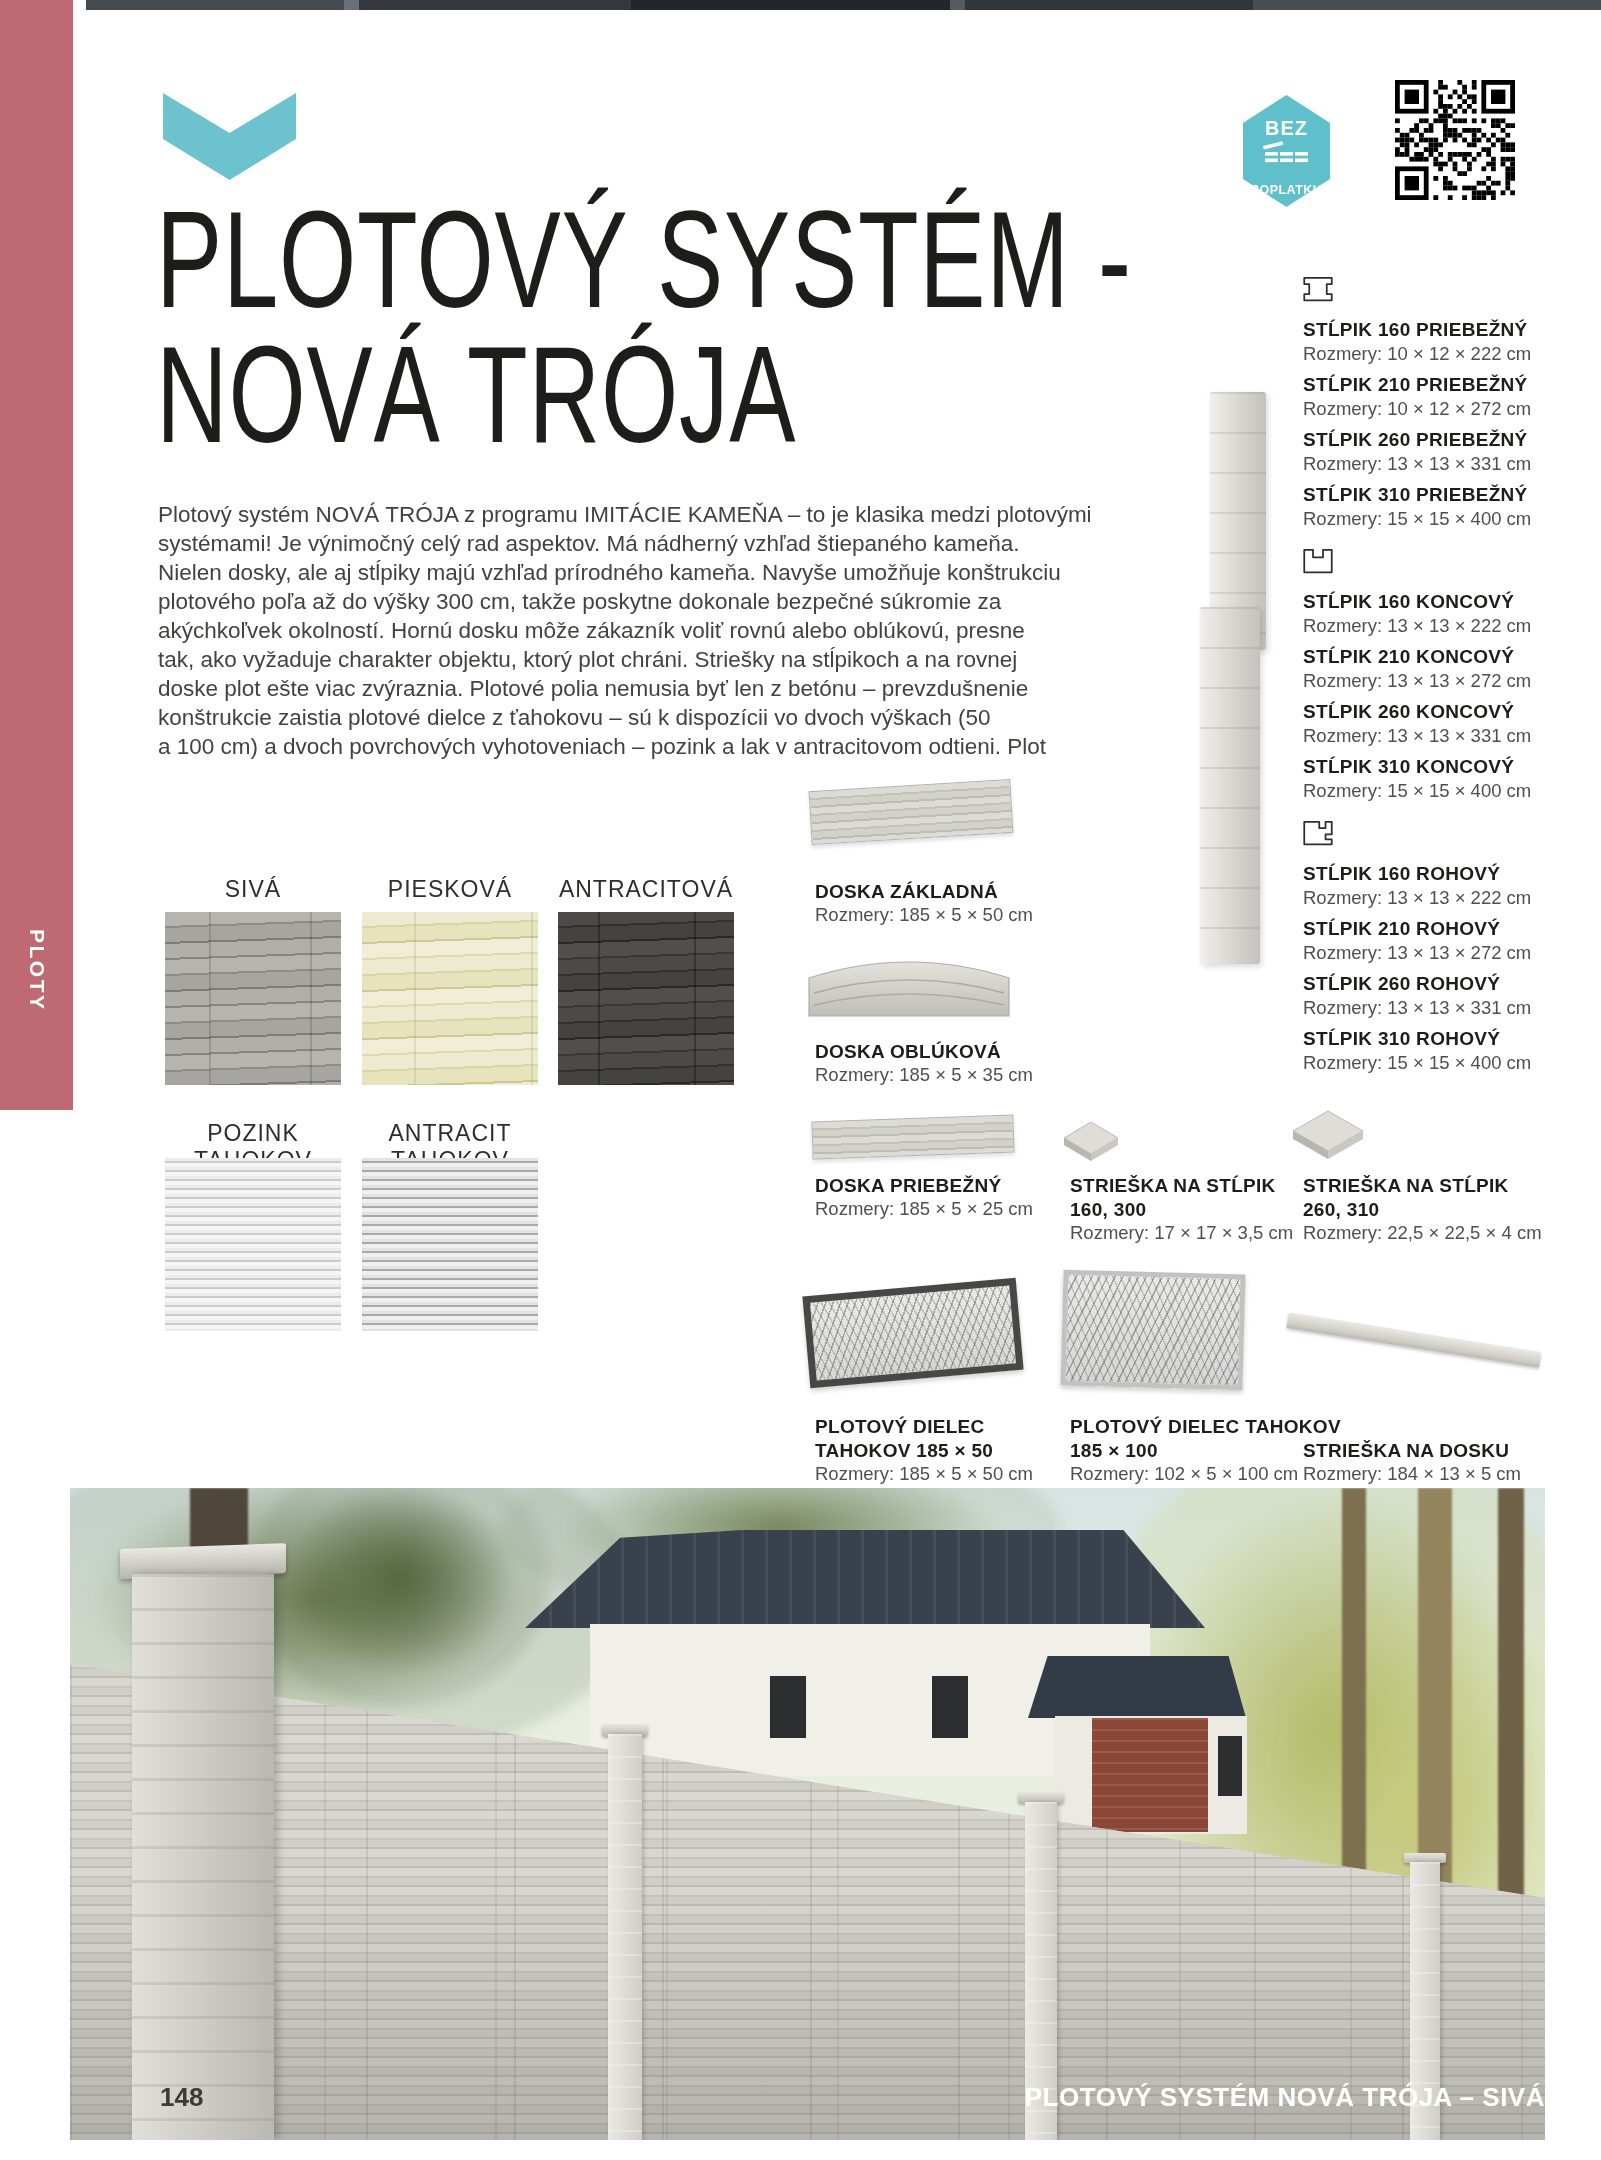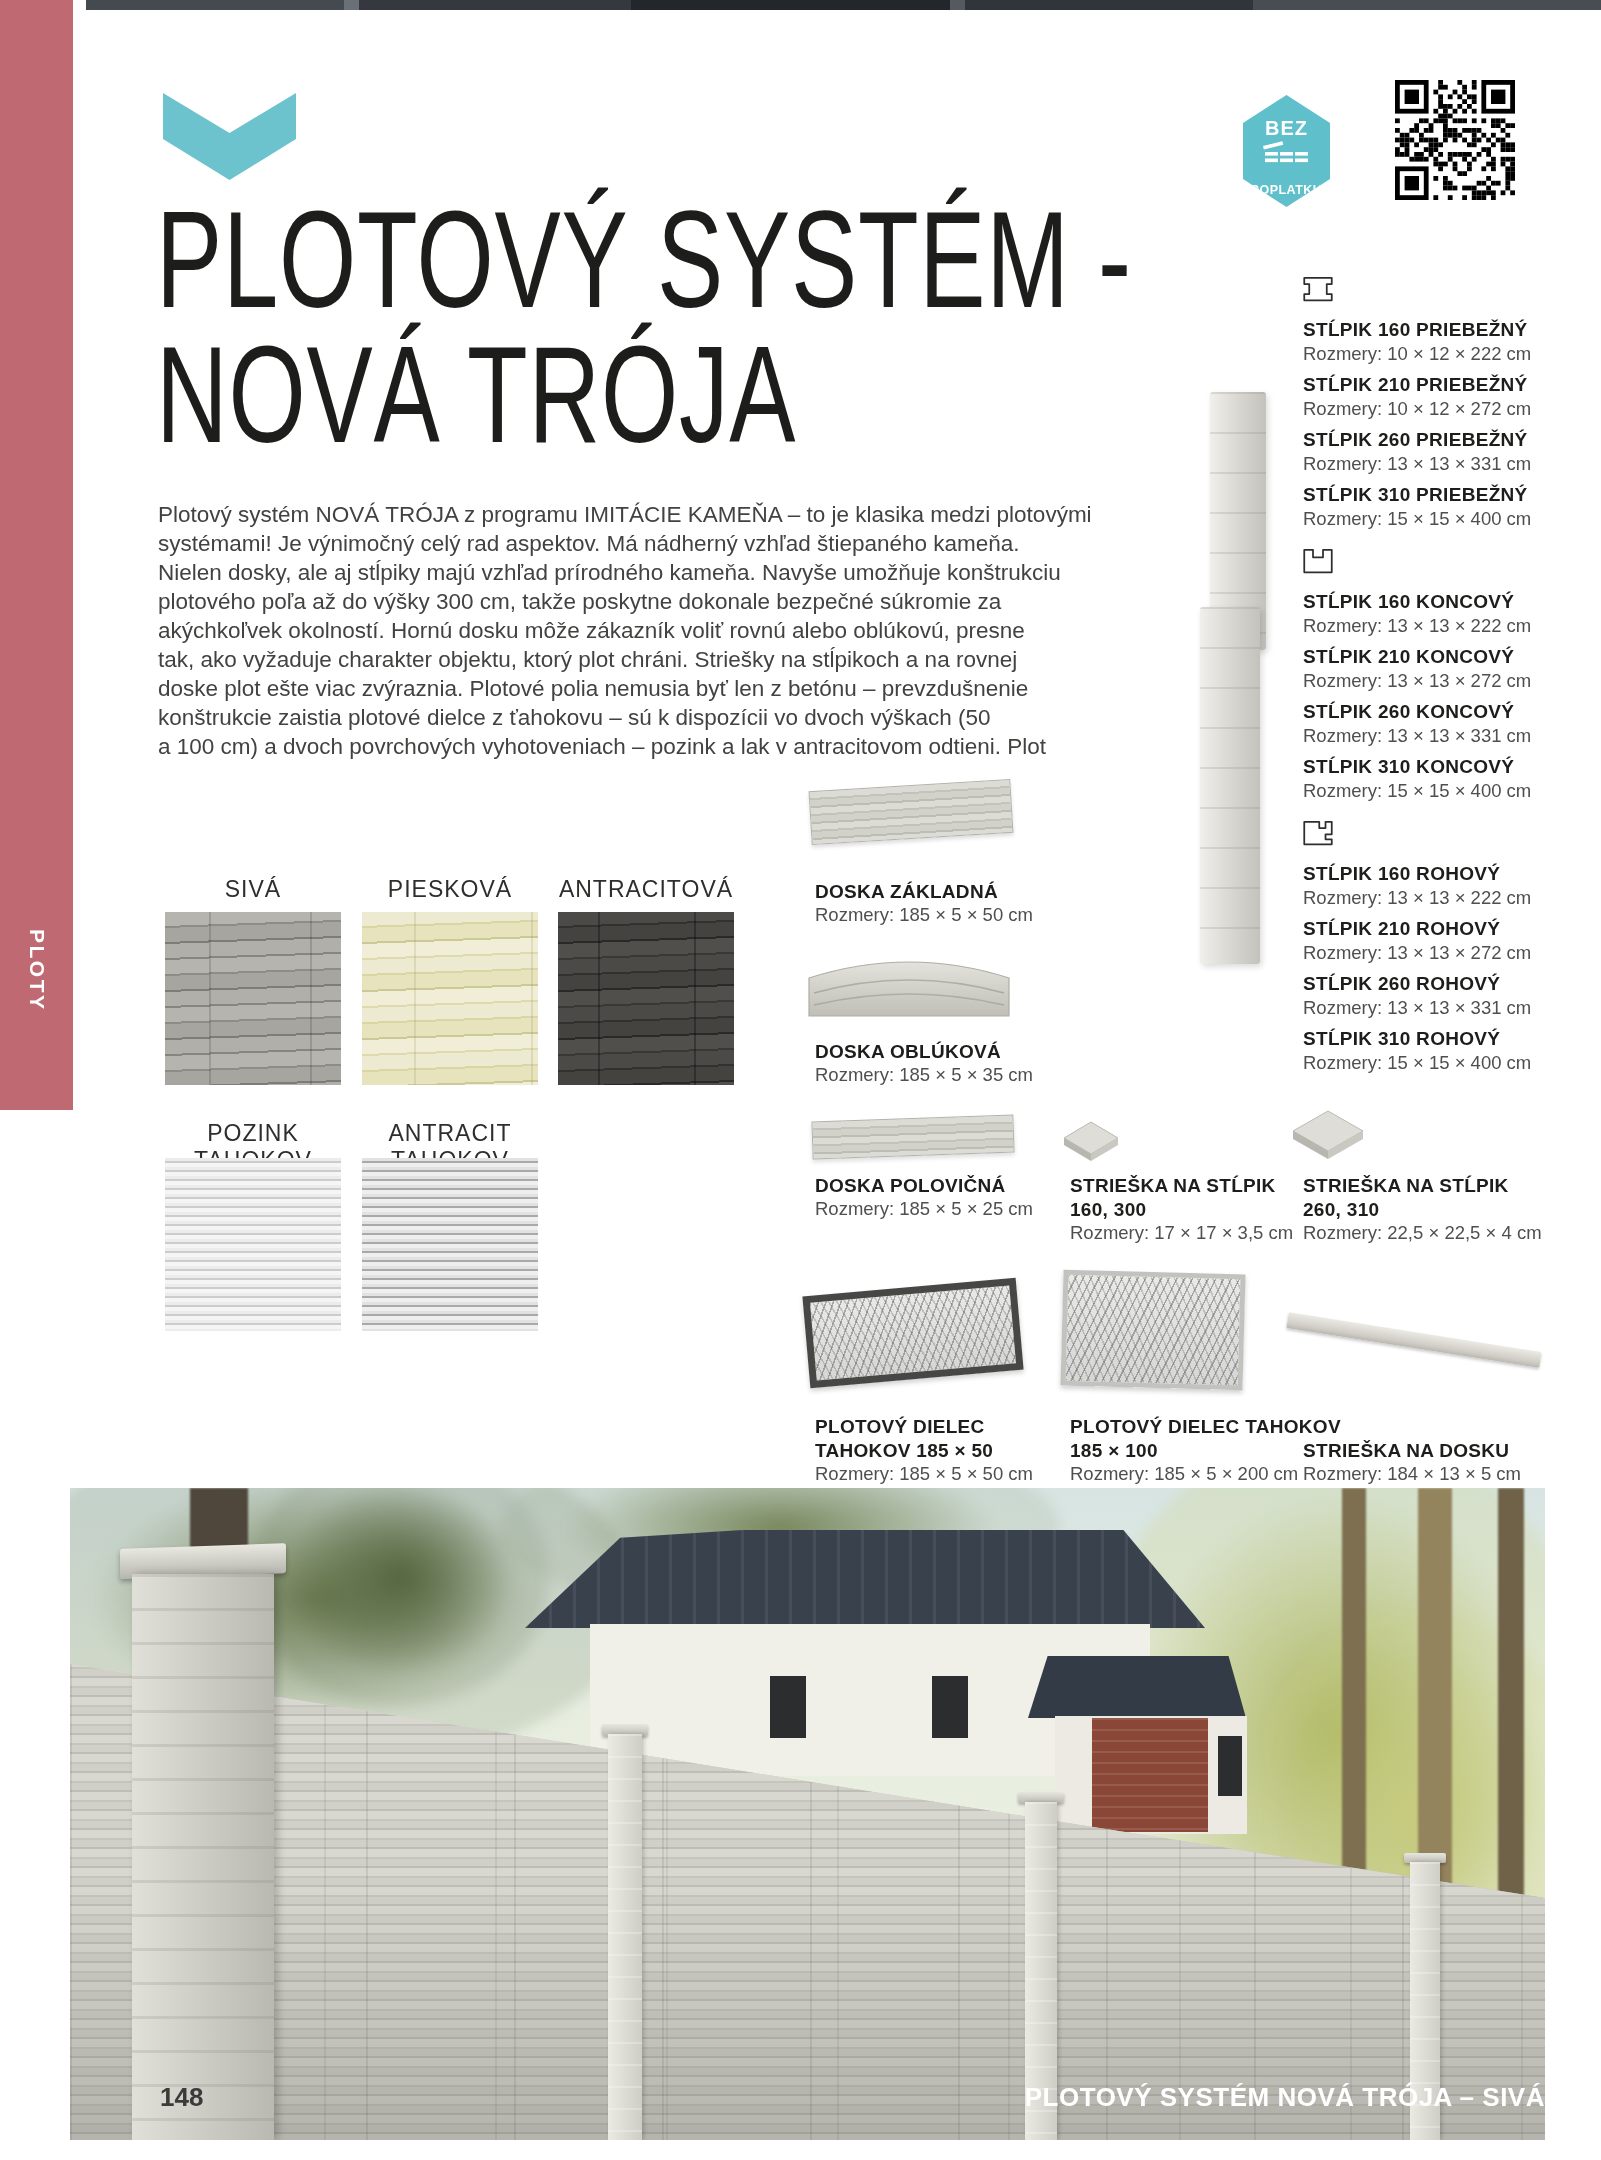--- a/index.html
+++ b/index.html
@@ -401,38 +401,38 @@
   <div class="mesh-panel" style="left:806px;top:1287px;width:200px;height:78px;border:7px solid #474745;transform:rotate(-5deg);"></div>
   <div class="mesh-panel" style="left:1062px;top:1272px;width:172px;height:106px;border:5px solid #c2c2bf;transform:rotate(1.5deg);"></div>
   <div class="capstrip" style="left:1286px;top:1332px;width:256px;height:16px;transform:rotate(9deg);"></div>
 
   <div class="mlabel" style="left:815px;top:880px;">DOSKA ZÁKLADNÁ</div>
   <div class="mdims" style="left:815px;top:903px;">Rozmery: 185 × 5 × 50 cm</div>
 
   <div class="mlabel" style="left:815px;top:1040px;">DOSKA OBLÚKOVÁ</div>
   <div class="mdims" style="left:815px;top:1063px;">Rozmery: 185 × 5 × 35 cm</div>
 
-  <div class="mlabel" style="left:815px;top:1174px;">DOSKA POLOVIČNÁ</div>
+  <div class="mlabel" style="left:815px;top:1174px;">DOSKA PRIEBEŽNÝ</div>
   <div class="mdims" style="left:815px;top:1197px;">Rozmery: 185 × 5 × 25 cm</div>
 
   <div class="mlabel" style="left:1070px;top:1174px;">STRIEŠKA NA STĹPIK</div>
   <div class="mlabel" style="left:1070px;top:1198px;">160, 300</div>
   <div class="mdims" style="left:1070px;top:1221px;">Rozmery: 17 × 17 × 3,5 cm</div>
 
   <div class="mlabel" style="left:1303px;top:1174px;">STRIEŠKA NA STĹPIK</div>
   <div class="mlabel" style="left:1303px;top:1198px;">260, 310</div>
   <div class="mdims" style="left:1303px;top:1221px;">Rozmery: 22,5 × 22,5 × 4 cm</div>
 
   <div class="mlabel" style="left:815px;top:1415px;">PLOTOVÝ DIELEC</div>
   <div class="mlabel" style="left:815px;top:1439px;">TAHOKOV 185 × 50</div>
   <div class="mdims" style="left:815px;top:1462px;">Rozmery: 185 × 5 × 50 cm</div>
 
   <div class="mlabel" style="left:1070px;top:1415px;">PLOTOVÝ DIELEC TAHOKOV</div>
   <div class="mlabel" style="left:1070px;top:1439px;">185 × 100</div>
-  <div class="mdims" style="left:1070px;top:1462px;">Rozmery: 185 × 5 × 200 cm</div>
+  <div class="mdims" style="left:1070px;top:1462px;">Rozmery: 102 × 5 × 100 cm</div>
 
   <div class="mlabel" style="left:1303px;top:1439px;">STRIEŠKA NA DOSKU</div>
   <div class="mdims" style="left:1303px;top:1462px;">Rozmery: 184 × 13 × 5 cm</div>
 
   <div class="tallpost">
     <div class="tp-seg" style="left:10px;top:0;width:56px;height:258px;"></div>
     <div class="tp-seg" style="left:0;top:215px;width:60px;height:357px;"></div>
   </div>
 
   <div class="pgroup" style="top:276px;">

